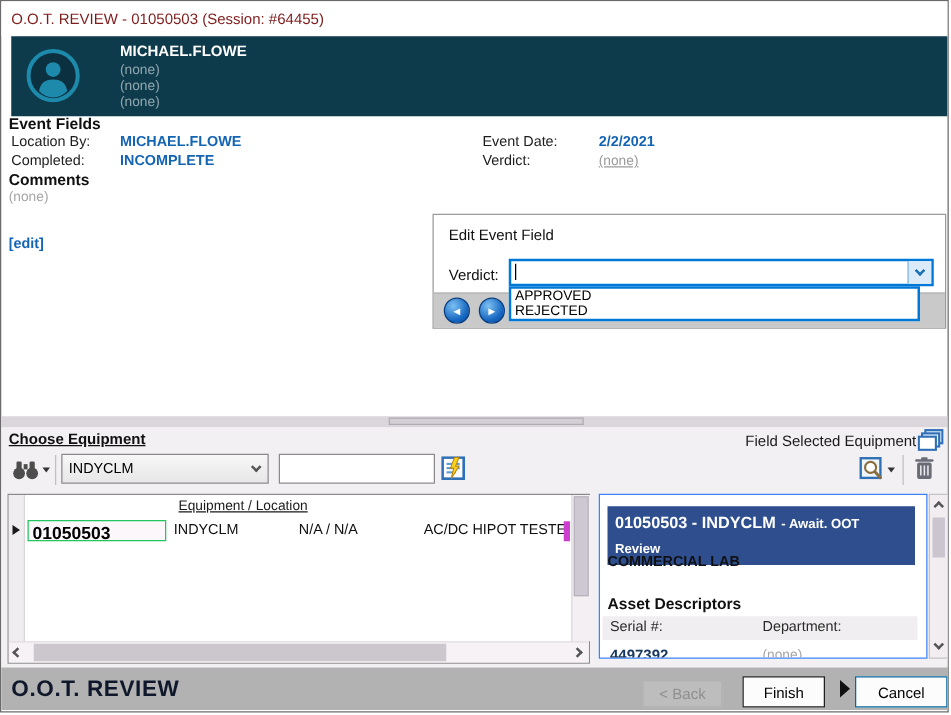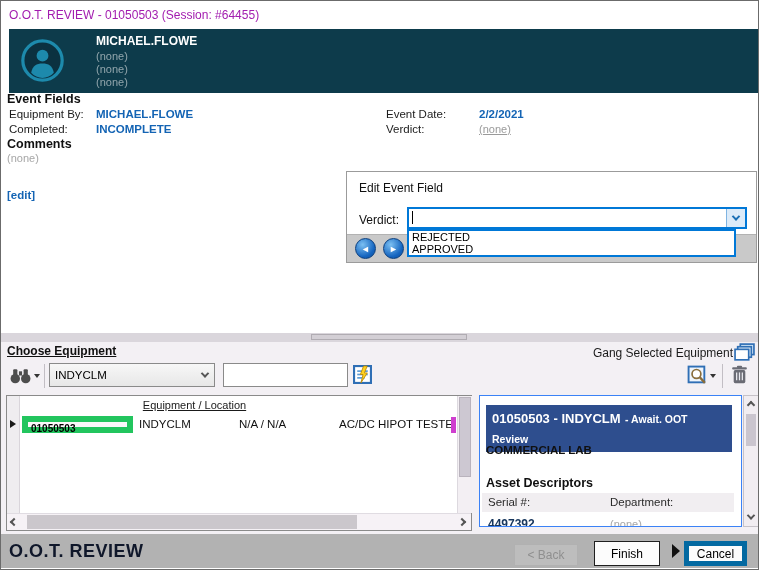--- a/index.html
+++ b/index.html
@@ -2,21 +2,21 @@
 <html><head>
 <meta charset="utf-8">
 <style>
   * { box-sizing: border-box; margin: 0; padding: 0; }
   body { width: 761px; height: 572px; font-family: "Liberation Sans", sans-serif; background: #fff; }
   .window { position: relative; width: 759px; height: 570px; border: 1px solid #6b6b6b; background: #fff; overflow: hidden; }
   .abs { position: absolute; }
 
   
   .titlebar { height: 28px; display: flex; align-items: center; padding-left: 8px; background: #fff; }
-  .titlebar-text { font-size: 12px; color: #a21caf; }
+  .titlebar-text { font-size: 12px; color: #7f1d1d; }
 
   
   .user-band { position: absolute; left: 8px; top: 28px; right: 0; height: 64px; background: #0d3b4b; }
   .avatar { left: 12px; top: 10px; width: 43px; height: 43px; }
   .user-name { left: 87px; top: 5px; color: #fff; font-weight: bold; font-size: 12px; }
   .user-line { left: 87px; color: #92a6ad; font-size: 11px; }
   .ul0 { top: 21px; } .ul1 { top: 34px; } .ul2 { top: 47px; }
 
   
   .sec-h { font-size: 12.5px; font-weight: bold; color: #101010; }
@@ -71,21 +71,21 @@
   .quick-icon { left: 352px; top: 23px; cursor: pointer; }
   .view-icon { left: 686px; top: 23px; cursor: pointer; }
   .view-caret { left: 709px; top: 32px; width: 0; height: 0; border-left: 3.5px solid transparent; border-right: 3.5px solid transparent; border-top: 4px solid #333; cursor: pointer; }
   .trash-icon { left: 730px; top: 23px; cursor: pointer; }
 
   
   .equip-table { left: 5px; top: 53px; width: 466px; height: 136px; background: #fff; border: 1px solid #8a8a8a; }
   .rowhdr-col { left: 0; top: 0; width: 13px; height: 117px; background: #efedf0; border-right: 1px solid #d9d5db; }
   .tbl-header { left: 13px; top: 0; width: 349px; height: 18px; display: flex; align-items: center; justify-content: center; font-size: 11px; color: #1a1a1a; text-decoration: underline; }
   .row-marker { left: 3px; top: 24px; width: 0; height: 0; border-top: 4px solid transparent; border-bottom: 4px solid transparent; border-left: 6px solid #1a1a1a; }
-  .cell-id { left: 15px; top: 20px; width: 111px; height: 17px; border: 6px solid #22c55e; background: #fbf7fa; font-weight: bold; font-size: 10px; padding: 1px 3px; }
+  .cell-id { left: 15px; top: 20px; width: 111px; height: 17px; border: 1px solid #22c55e; background: #fbf7fa; font-weight: bold; font-size: 14px; padding: 1px 3px; }
   .cell-txt { top: 22px; font-size: 11.5px; color: #111; }
   .cell-group { left: 132px; } .cell-loc { left: 232px; } .cell-desc { left: 332px; }
   .magenta { left: 444px; top: 21px; width: 5px; height: 16px; background: #cf3fcf; }
   .vscroll { left: 450px; top: 0; width: 15px; height: 117px; background: #f3eff3; border-left: 1px solid #ddd9df; cursor: pointer; }
   .vscroll-thumb { left: 1px; top: 1px; width: 12px; height: 80px; background: #cdc8d2; border: 1px solid #b9b3bd; cursor: pointer; }
   .hscroll { left: 0; top: 117px; width: 464px; height: 17px; background: #f6f2f6; border-top: 1px solid #e0dce2; cursor: pointer; }
   .hs-left { left: 4px; top: 5px; } .hs-right { right: 6px; top: 5px; }
   .hs-thumb { left: 20px; top: 1px; width: 330px; height: 14px; background: #cbc7cc; cursor: pointer; }
 
   
@@ -104,21 +104,21 @@
   .ps-up { left: 4px; top: 6px; } .ps-down { left: 4px; bottom: 6px; }
   .ps-thumb { left: 2px; top: 18px; width: 10px; height: 32px; background: #cac5ce; cursor: pointer; }
 
   
   .footer { left: 0; top: 533px; width: 759px; height: 34px; background: #b2b2b2; }
   .footer-title { left: 8px; top: 7px; font-size: 18px; font-weight: bold; color: #0f172a; letter-spacing: 0.5px; }
   .btn { display: flex; align-items: center; justify-content: center; font-size: 12px; font-family: "Liberation Sans", sans-serif; }
   .btn-back { left: 513px; top: 10px; width: 64px; height: 22px; background: #bdbdbd; border: 1px solid #b1b1b1; color: #8f8f8f; }
   .btn-finish { left: 593px; top: 7px; width: 66px; height: 25px; background: #fcfcfc; border: 1px solid #1f1f1f; color: #000; cursor: pointer; }
   .finish-tri { left: 671px; top: 10px; width: 0; height: 0; border-top: 7px solid transparent; border-bottom: 7px solid transparent; border-left: 8px solid #101010; cursor: pointer; }
-  .btn-cancel { left: 683px; top: 7px; width: 63px; height: 25px; background: #fcfcfc; border: 5px solid #0369a1; color: #000; cursor: pointer; }
+  .btn-cancel { left: 683px; top: 7px; width: 74px; height: 25px; background: #fcfcfc; border: 1px solid #0369a1; color: #000; cursor: pointer; }
 </style>
 </head>
 <body>
 
 <div class="window">
 
   <div class="titlebar">
     <span class="titlebar-text">O.O.T. REVIEW - 01050503 (Session: #64455)</span>
   </div>
 
@@ -130,21 +130,21 @@
         <path d="M9.5 31.5 C10.5 25 14.5 22.8 20 22.8 C25.5 22.8 29.5 25 30.5 31.5 C27.7 34.5 24 36.2 20 36.2 C16 36.2 12.3 34.5 9.5 31.5 Z" fill="#1d8aac"></path>
       </svg>
     </div>
     <div class="user-name abs">MICHAEL.FLOWE</div>
     <div class="user-line ul0 abs">(none)</div>
     <div class="user-line ul1 abs">(none)</div>
     <div class="user-line ul2 abs">(none)</div>
   </div>
 
   <div class="sec-h ef-heading abs">Event Fields</div>
-  <span class="flabel pb-label abs">Equipment By:</span>
+  <span class="flabel pb-label abs">Location By:</span>
   <span class="fvalue pb-value abs">MICHAEL.FLOWE</span>
   <span class="flabel cm-label abs">Completed:</span>
   <span class="fvalue cm-value abs">INCOMPLETE</span>
   <span class="flabel ed-label abs">Event Date:</span>
   <span class="fvalue ed-value abs">2/2/2021</span>
   <span class="flabel vd-label abs">Verdict:</span>
   <span class="vd-value abs">(none)</span>
 
   <div class="sec-h comments-heading abs">Comments</div>
   <div class="comments-none abs">(none)</div>
@@ -163,32 +163,32 @@
     <div class="dlg-bar abs"></div>
     <div class="nav-btn nav-prev abs">
       <span>◄</span>
     </div>
     <div class="nav-btn nav-next abs">
       <span>►</span>
     </div>
     <div class="dlg-check abs">✔</div>
     <div class="dlg-x abs">✖</div>
     <div class="dlg-list abs">
+      <div class="dlg-opt">APPROVED</div>
       <div class="dlg-opt">REJECTED</div>
-      <div class="dlg-opt">APPROVED</div>
     </div>
   </div>
 
   <div class="splitter abs">
     <div class="splitter-handle abs"></div>
   </div>
 
   <div class="equip-sec abs">
     <div class="ce-heading abs">Choose Equipment</div>
-    <span class="gang-label abs">Gang Selected Equipment</span>
+    <span class="gang-label abs">Field Selected Equipment</span>
     <div class="gang-icon abs">
       <svg width="21" height="19" viewBox="0 0 20 18">
         <rect x="6" y="1" width="13" height="10" fill="#cfe3f5" stroke="#2f6fb5" stroke-width="1.6"></rect>
         <rect x="3.5" y="3.5" width="13" height="10" fill="#e8f2fb" stroke="#2f6fb5" stroke-width="1.6"></rect>
         <rect x="1" y="6" width="13" height="10" fill="#fff" stroke="#2f6fb5" stroke-width="1.6"></rect>
       </svg>
     </div>
 
     <div class="binoc abs">
       <svg width="23" height="17" viewBox="0 0 22 16" fill="#4d4d4d">

